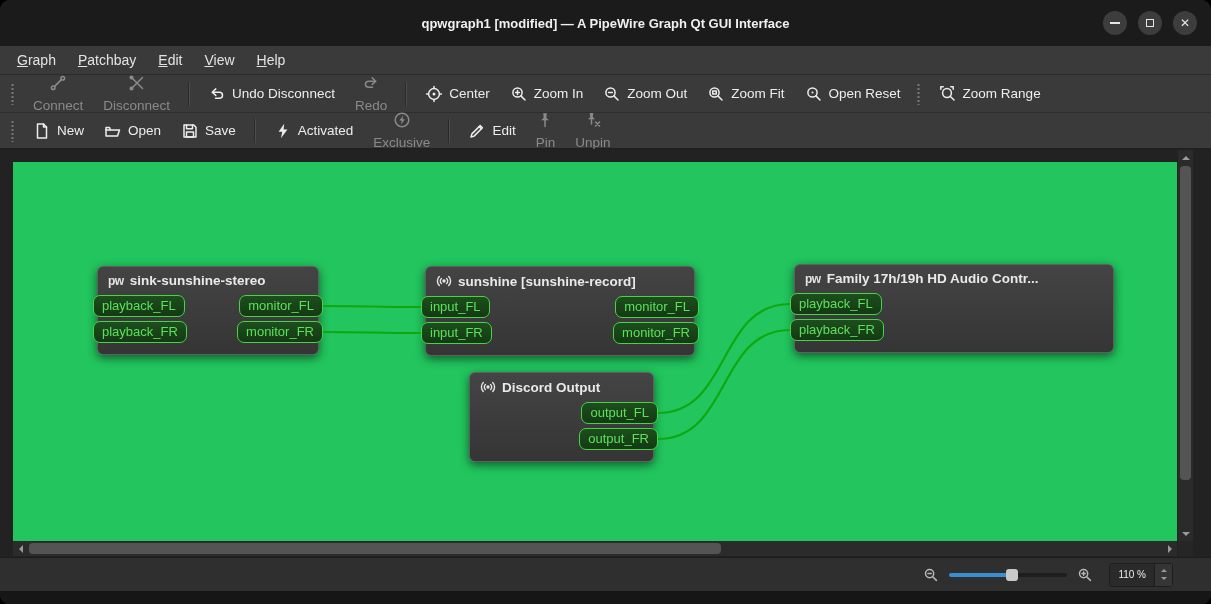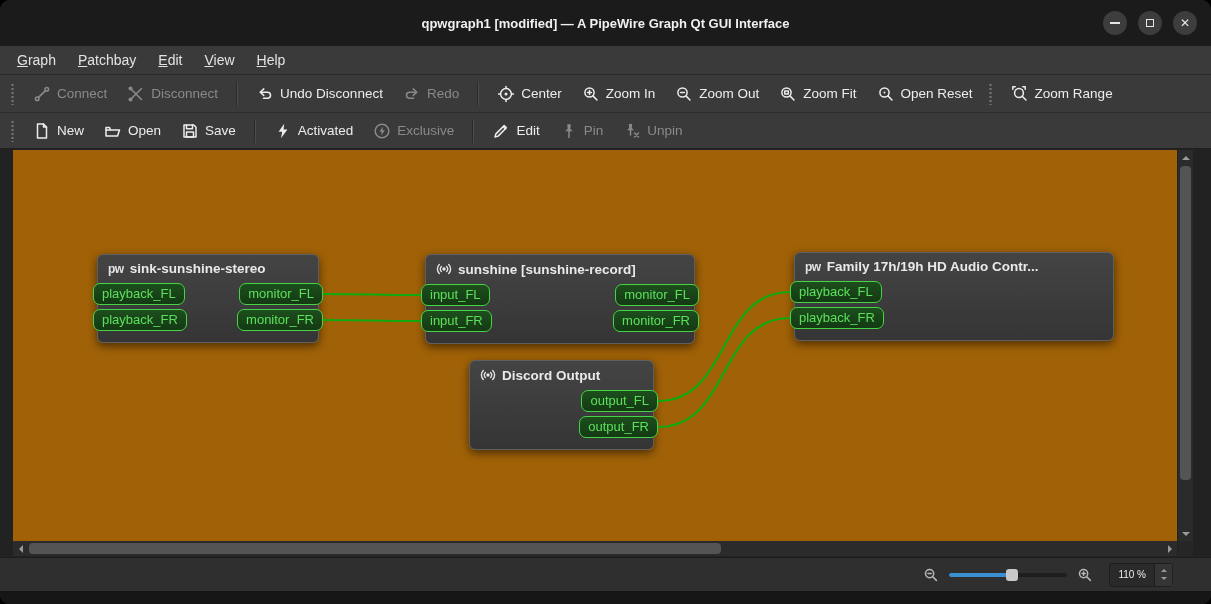--- a/index.html
+++ b/index.html
@@ -25,30 +25,30 @@
   .menu-item u{text-decoration:underline;}
 
   
   .toolbar{position:absolute;left:0;width:100%;background:#3a3a3a;display:flex;align-items:center;padding:0 6px;gap:2px;}
   #toolbar-graph{top:75px;height:38px;border-bottom:1px solid #2e2e2e;}
   #toolbar-file{top:113px;height:36px;border-bottom:1px solid #1f1f1f;}
   .thandle{width:5px;height:22px;margin:0 7px 0 4px;
     background-image:radial-gradient(#787878 1px,transparent 1.3px);background-size:4px 4px;background-position:center top;}
   .tsep{width:2px;height:24px;margin:0 7px;border-left:1px solid #2a2a2a;border-right:1px solid #4d4d4d;}
   .tbtn{display:flex;align-items:center;gap:6px;background:none;border:none;padding:6px 9px;color:#ededed;font-size:13.5px;}
-  .tbtn.disabled{color:#8a8a8a;}
+  .tbtn.disabled{color:#8a8a8a;flex-direction:column;}
   .ticon{display:flex;width:18px;height:18px;}
   .ticon svg{width:18px;height:18px;stroke:currentColor;fill:none;stroke-width:1.5;stroke-linecap:round;stroke-linejoin:round;}
   .combo{display:flex;align-items:center;gap:6px;background:#333;border:1px solid #555;border-radius:4px;
     padding:4px 8px;margin:0 4px;color:#ededed;font-size:13.5px;}
   .combo .caret{font-size:9px;color:#bdbdbd;margin-left:6px;}
 
   
   #content{position:absolute;left:0;top:149px;width:100%;height:408px;background:#222;}
-  #canvas{position:absolute;left:13px;top:1px;width:1164px;height:391px;background:#a16207;overflow:hidden;}
+  #canvas{position:absolute;left:13px;top:13px;width:1164px;height:391px;background:#22c55e;overflow:hidden;}
   #wires{position:absolute;inset:0;z-index:2;pointer-events:none;}
   #wires path{stroke:var(--wire-green);stroke-width:2.2;fill:none;}
   #nodes-layer{position:absolute;inset:0;z-index:1;}
   .node{position:absolute;background:linear-gradient(#444,#353535);border:1px solid #5f5f5f;border-radius:6px;
     box-shadow:0 3px 10px rgba(0,0,0,.55);padding-bottom:7px;}
   .node-header{display:flex;align-items:center;gap:6px;padding:6px 10px 7px;color:#e9e9e9;font-weight:bold;
     font-size:13.5px;white-space:nowrap;overflow:hidden;}
   .node-icon{display:flex;align-items:center;color:#e4e4e4;}
   .node-icon svg{width:16px;height:16px;stroke:currentColor;fill:none;stroke-width:1.4;stroke-linecap:round;}
   .pw-glyph{font-size:12px;font-weight:bold;color:#e4e4e4;letter-spacing:-0.5px;}

